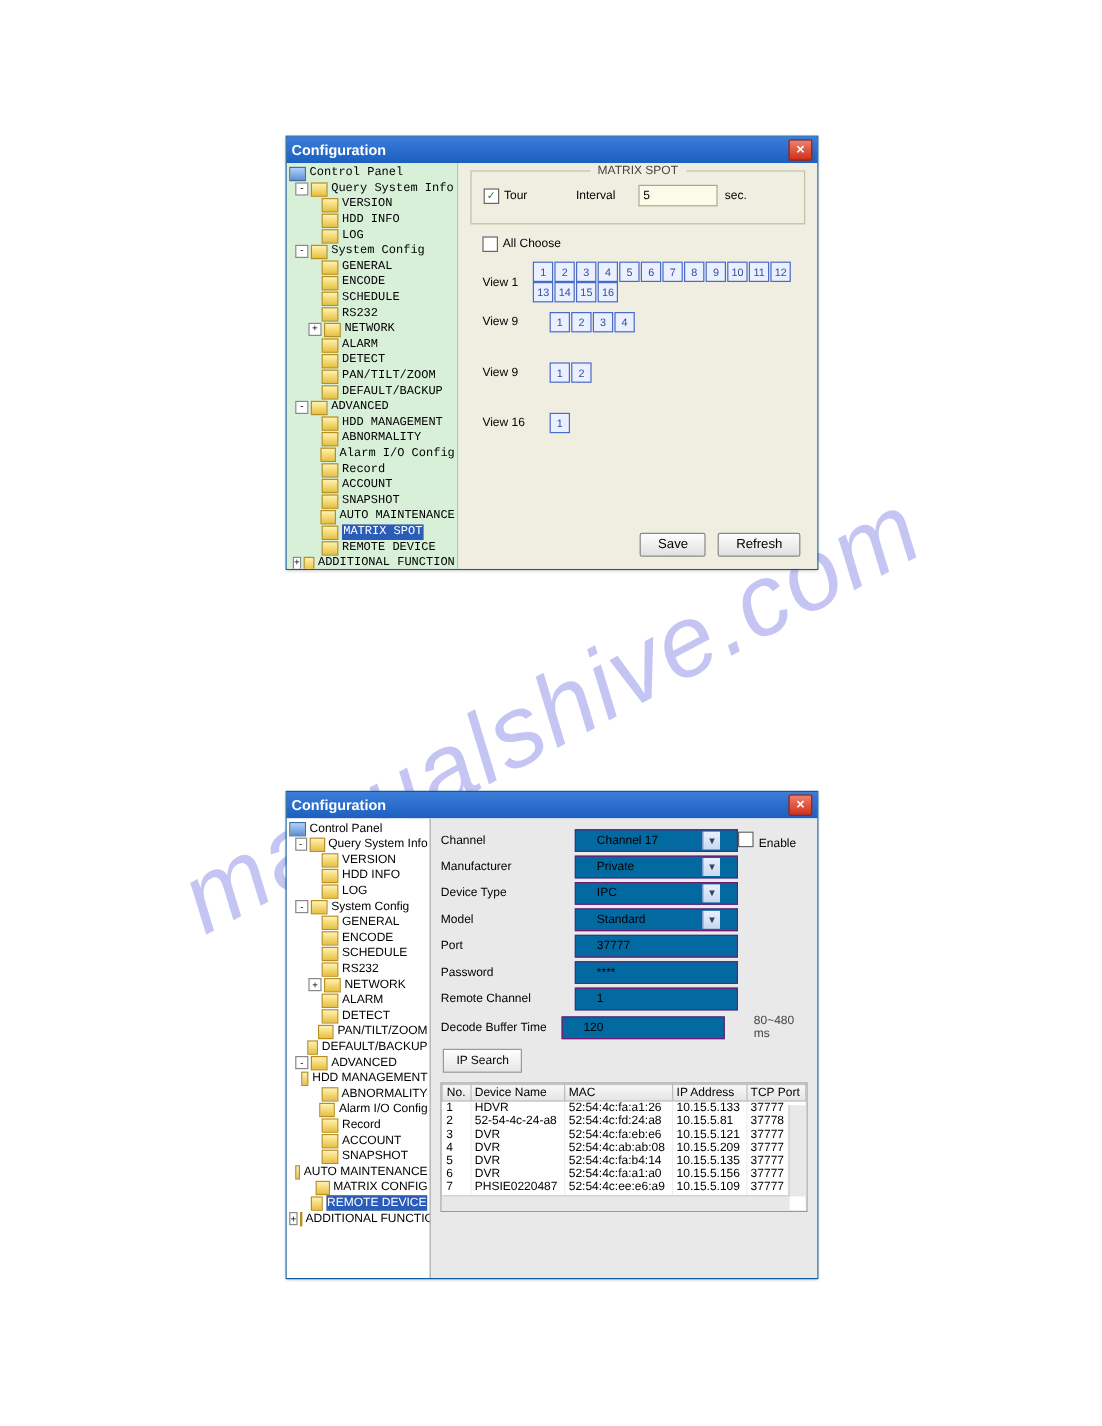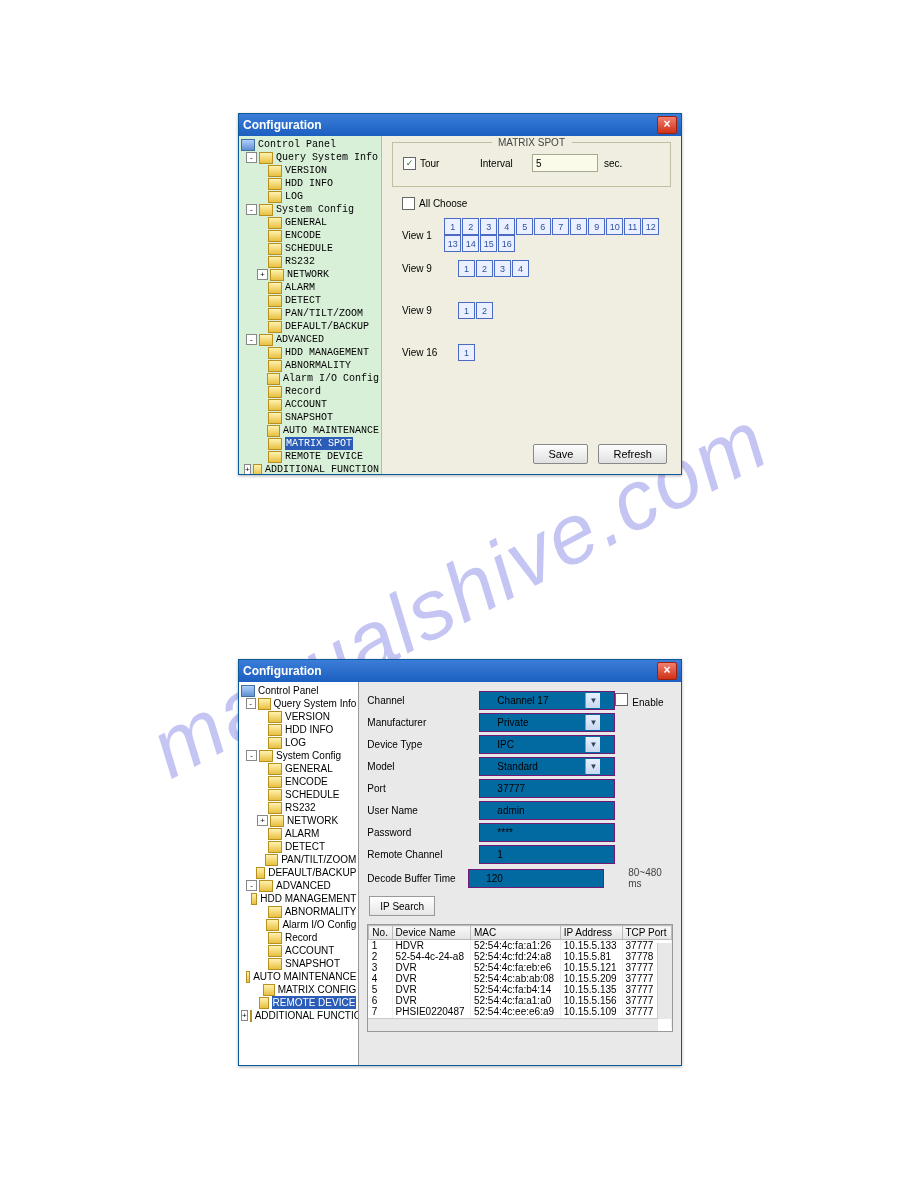--- a/index.html
+++ b/index.html
@@ -444,24 +444,20 @@
               <span class="sel2">
                 <span>Standard</span>
                 <span class="arr">▼</span>
               </span>
             </div>
             <div class="row">
               <span class="lbl2">Port</span>
               <input class="inp2" value="37777" style="">
             </div>
             <div class="row">
-              <span class="lbl2">User Name</span>
-              <input class="inp2" value="admin" style="">
-            </div>
-            <div class="row">
               <span class="lbl2">Password</span>
               <input class="inp2" value="****" style="">
             </div>
             <div class="row">
               <span class="lbl2">Remote Channel</span>
               <input class="inp2" value="1" style="">
             </div>
             <div class="row">
               <span class="lbl2">Decode Buffer Time</span>
               <input class="inp2" value="120" style="">

